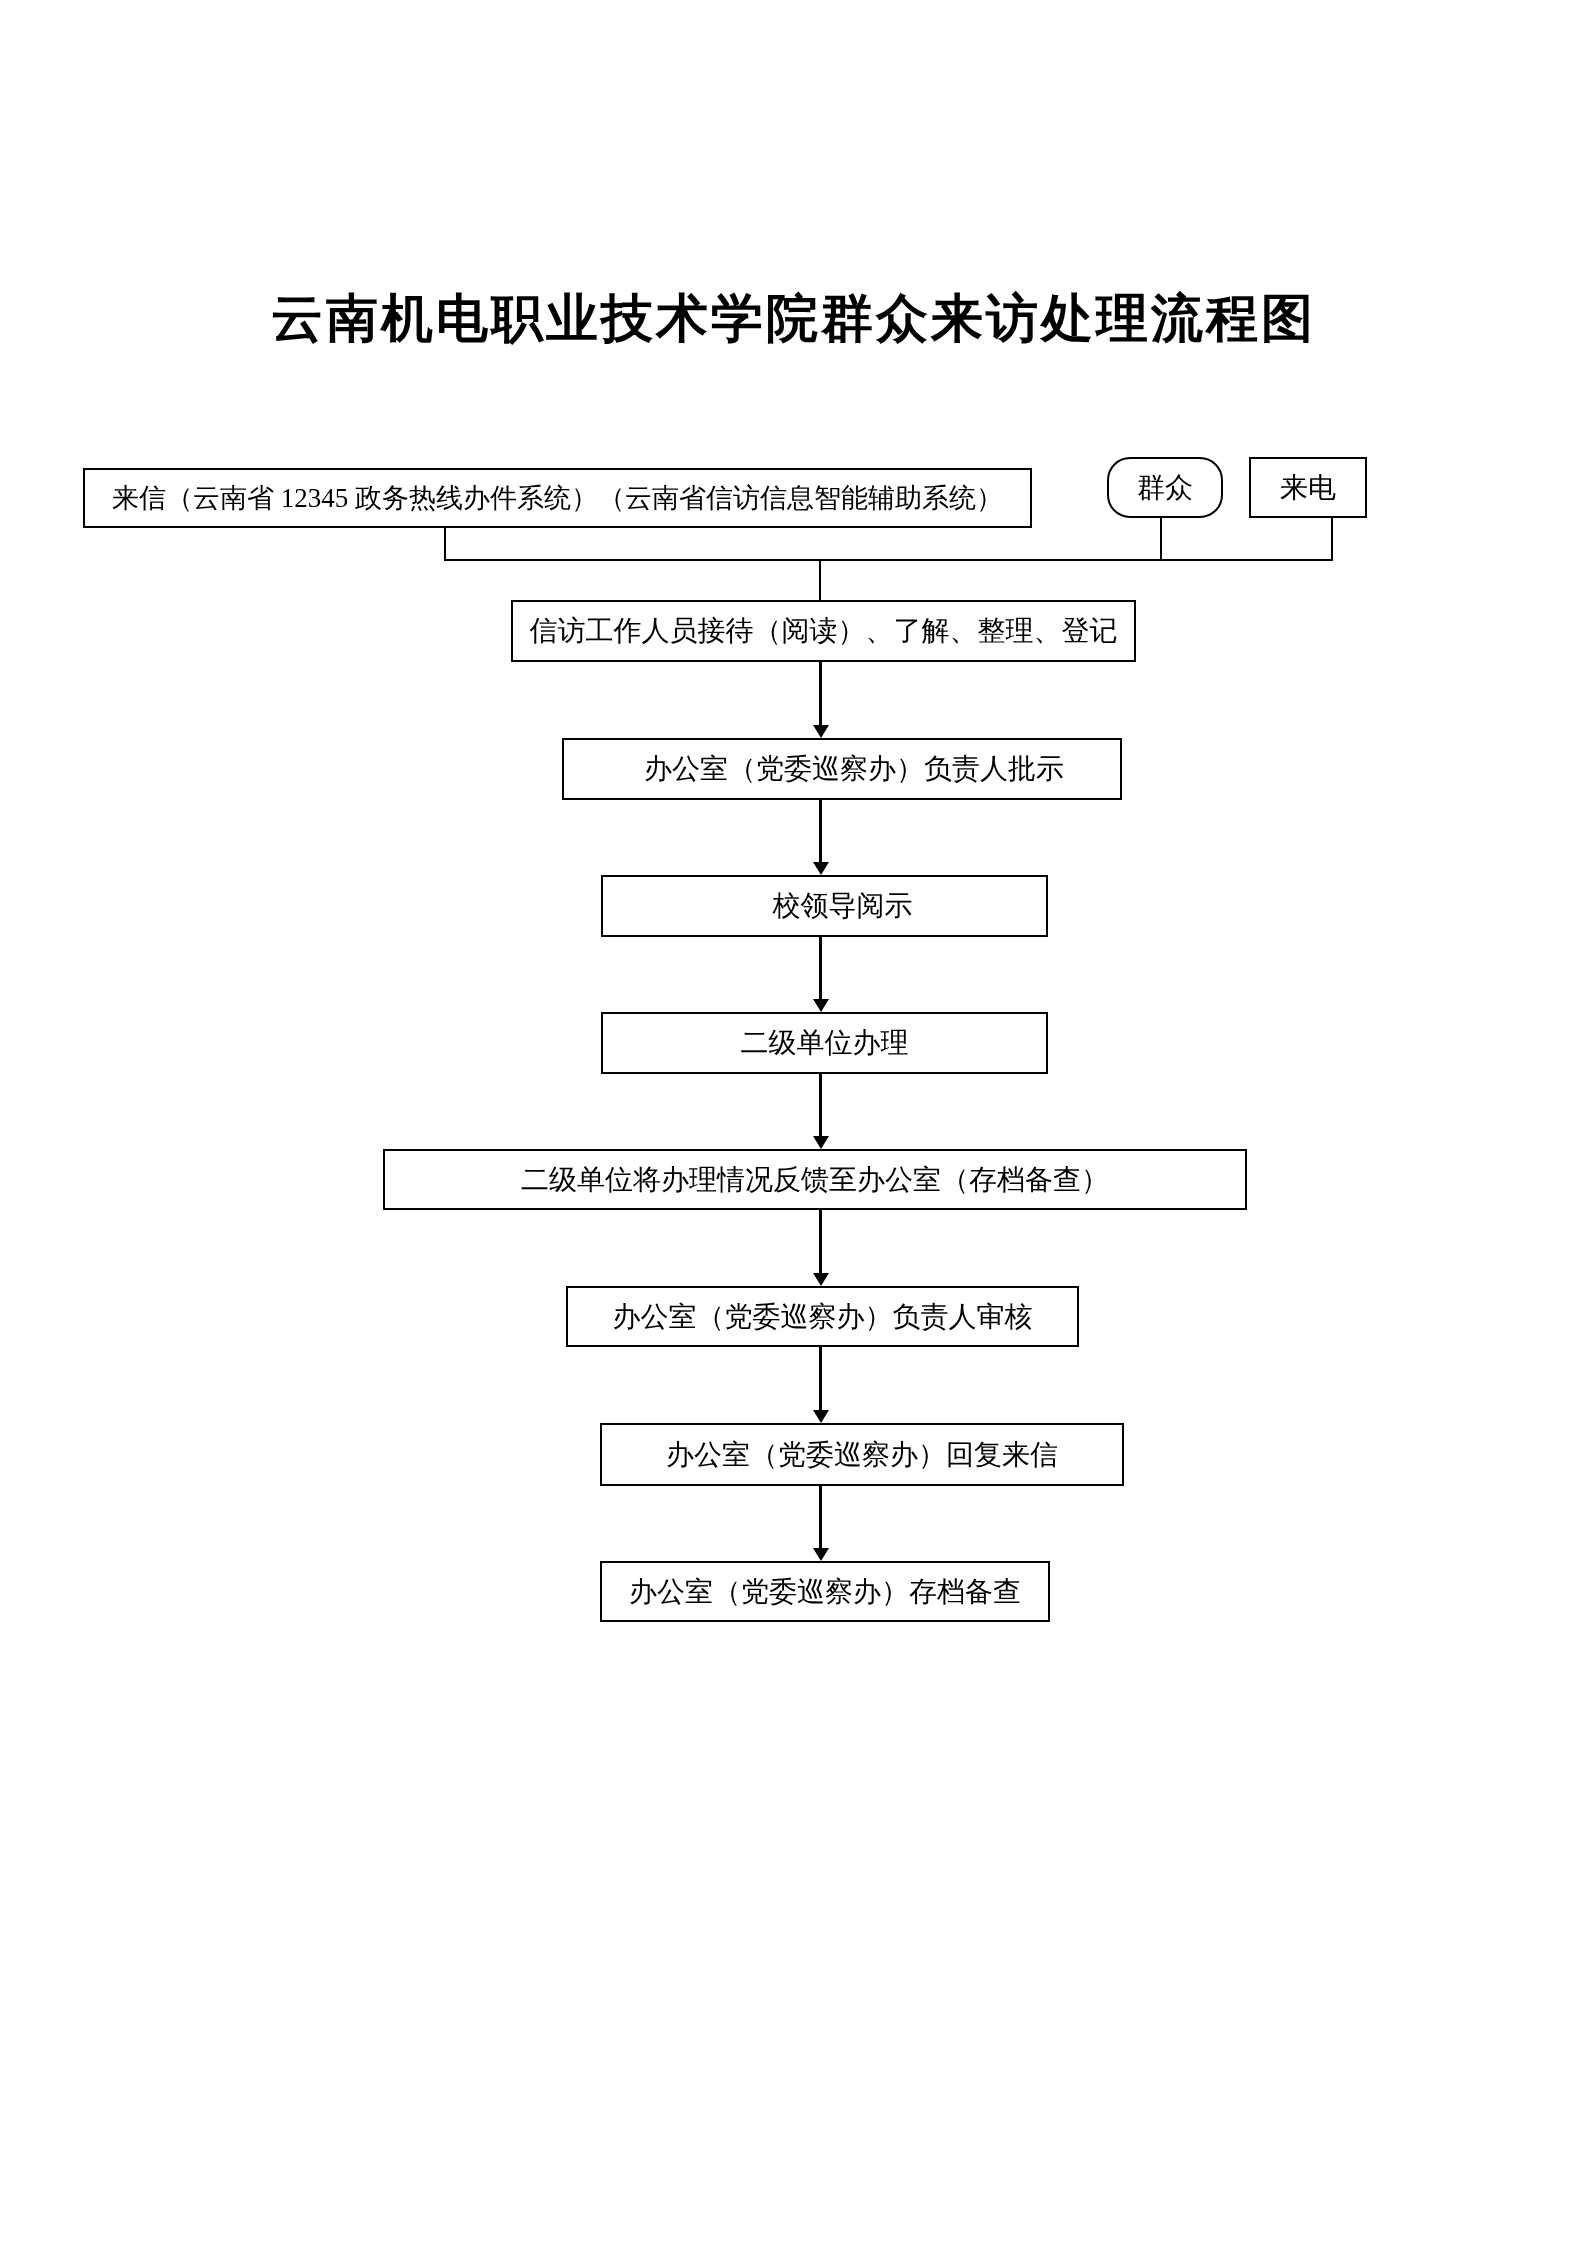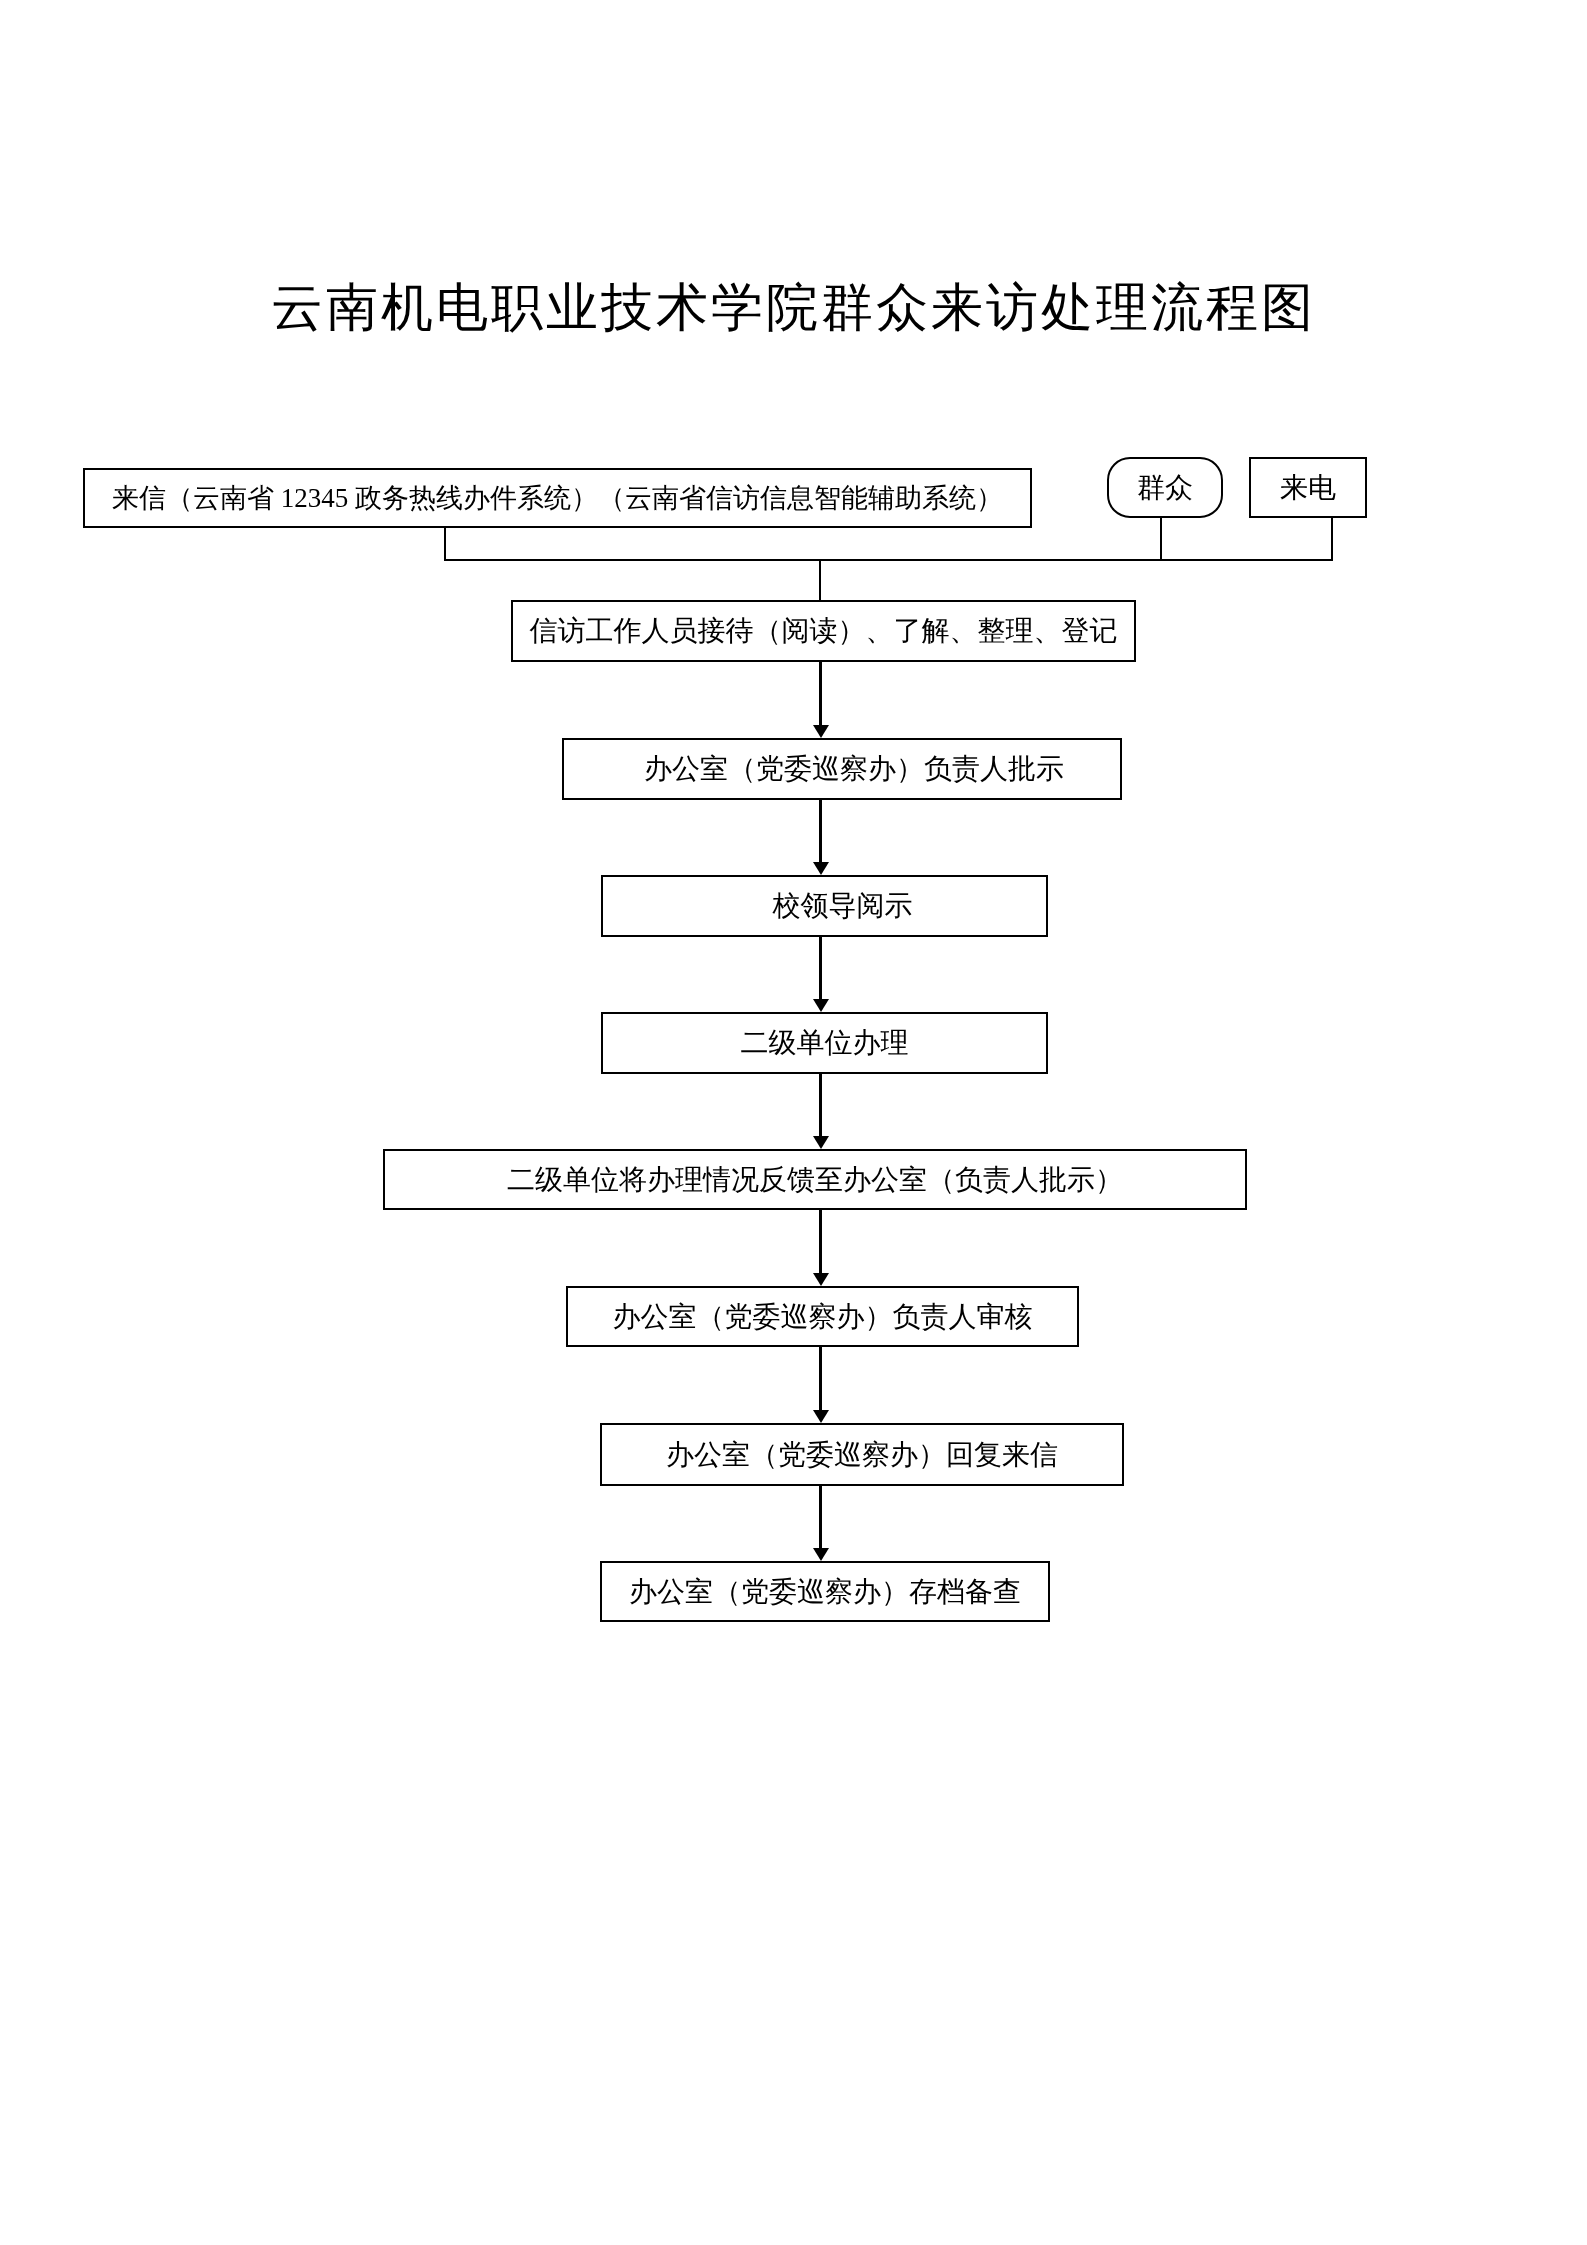--- a/index.html
+++ b/index.html
@@ -10,24 +10,24 @@
     background: #ffffff;
     overflow: hidden;
     font-family: "Liberation Serif", "DejaVu Serif", serif;
     color: #000000;
   }
   .title {
     position: absolute;
     left: 0;
     right: 0;
     top: 272px;
-    margin: 0;
+    margin: 11px;
     text-align: center;
     font-family: "Liberation Sans", "DejaVu Sans", sans-serif;
-    font-weight: normal;
+    font-weight: bold;
     font-size: 52px;
     line-height: 1.35;
     letter-spacing: 3px;
   }
   .node {
     position: absolute;
     box-sizing: border-box;
     border: 2px solid #000000;
     background: #ffffff;
     display: flex;
@@ -118,21 +118,21 @@
     <span>校领导阅示</span>
   </div>
   <div class="arrow arrow3"></div>
 
   <div class="node step3">
     <span>二级单位办理</span>
   </div>
   <div class="arrow arrow4"></div>
 
   <div class="node step4">
-    <span>二级单位将办理情况反馈至办公室（负责人批示）</span>
+    <span>二级单位将办理情况反馈至办公室（存档备查）</span>
   </div>
   <div class="arrow arrow5"></div>
 
   <div class="node step5">
     <span>办公室（党委巡察办）负责人审核</span>
   </div>
   <div class="arrow arrow6"></div>
 
   <div class="node step6">
     <span>办公室（党委巡察办）回复来信</span>

